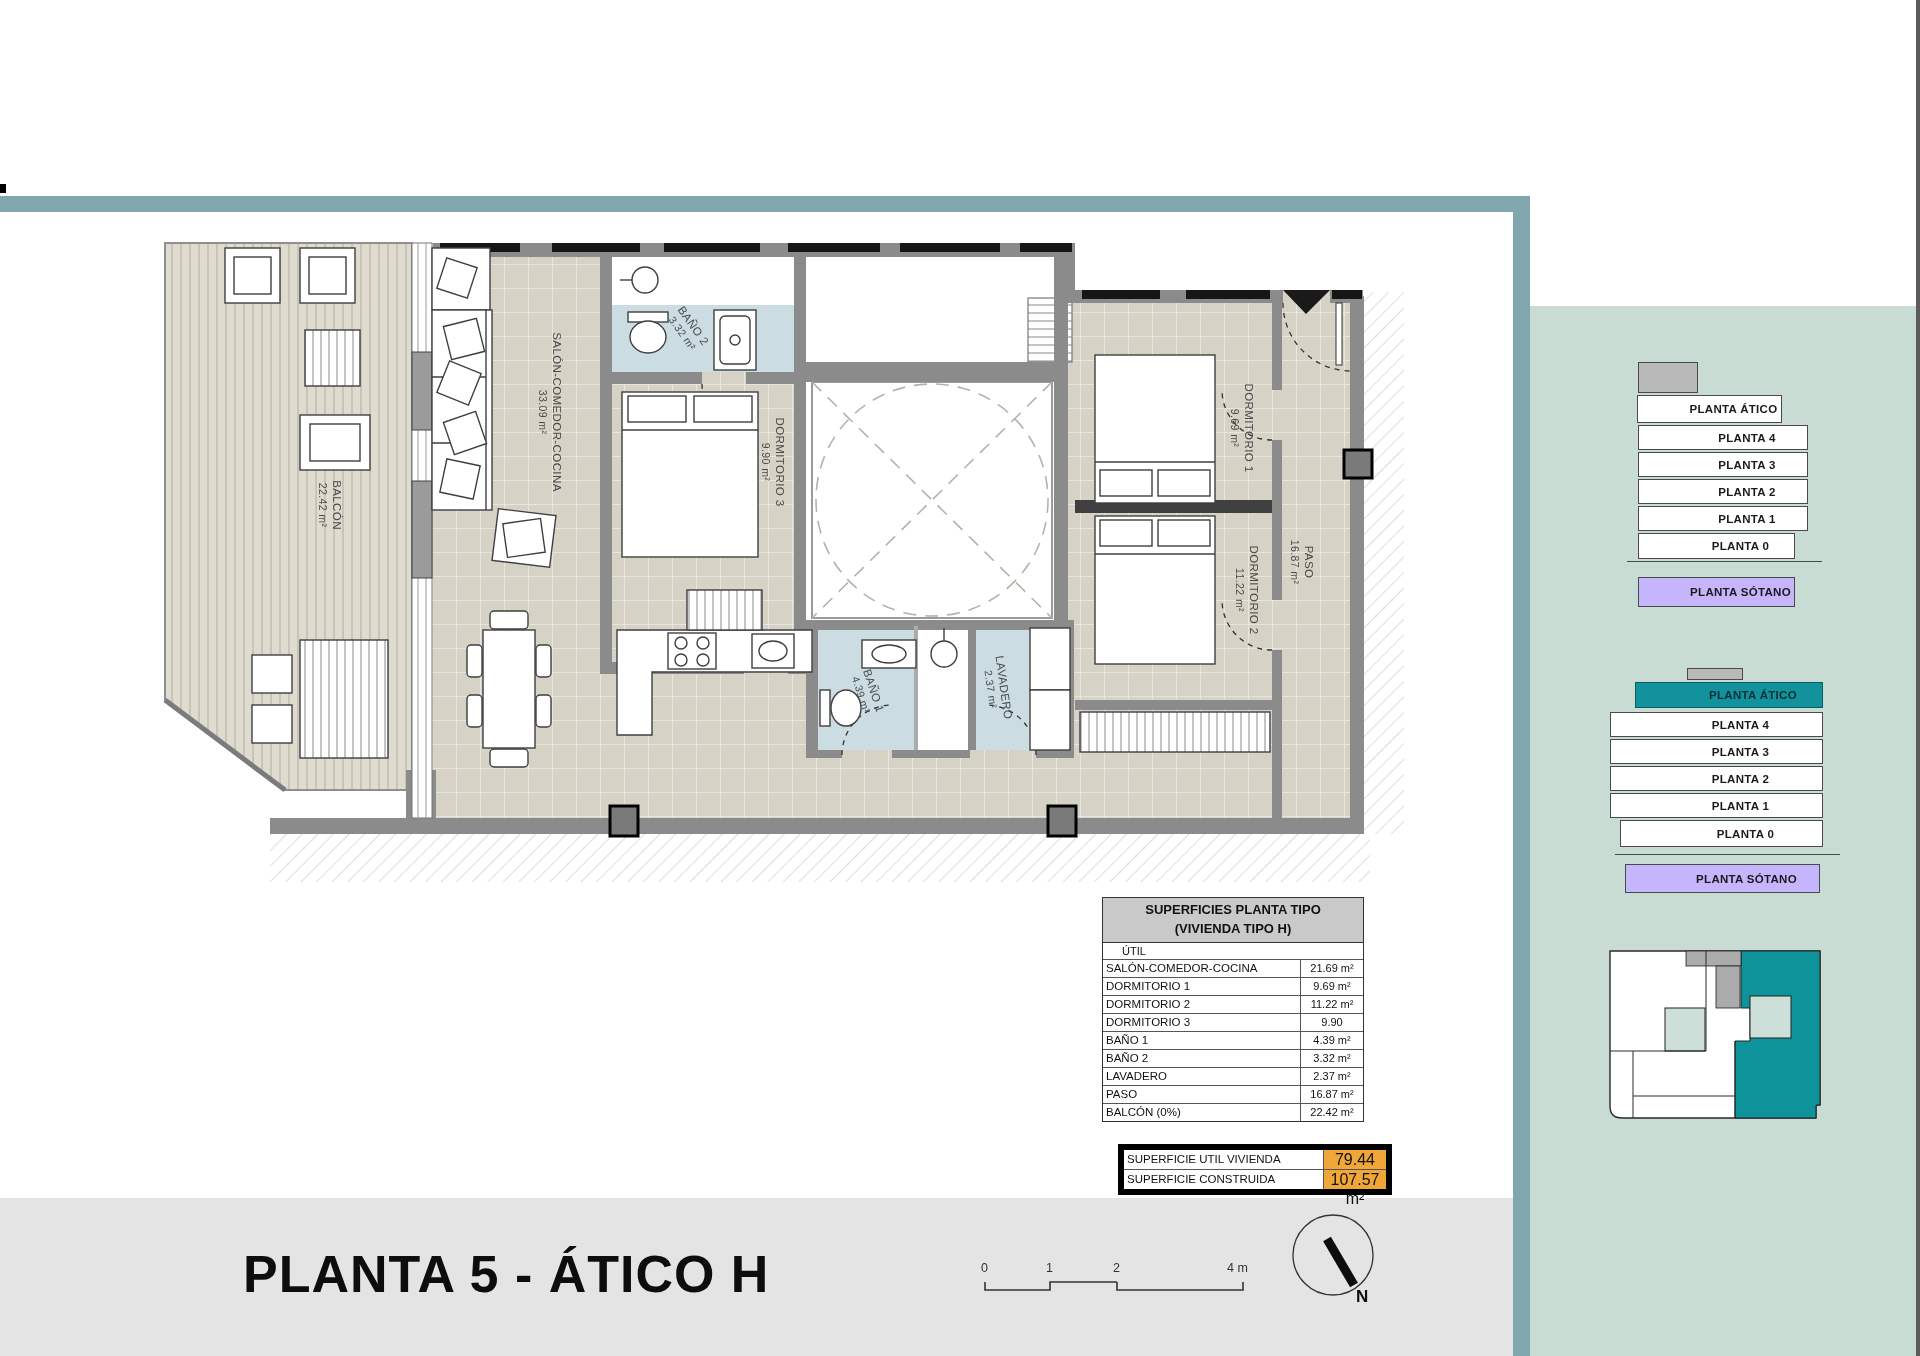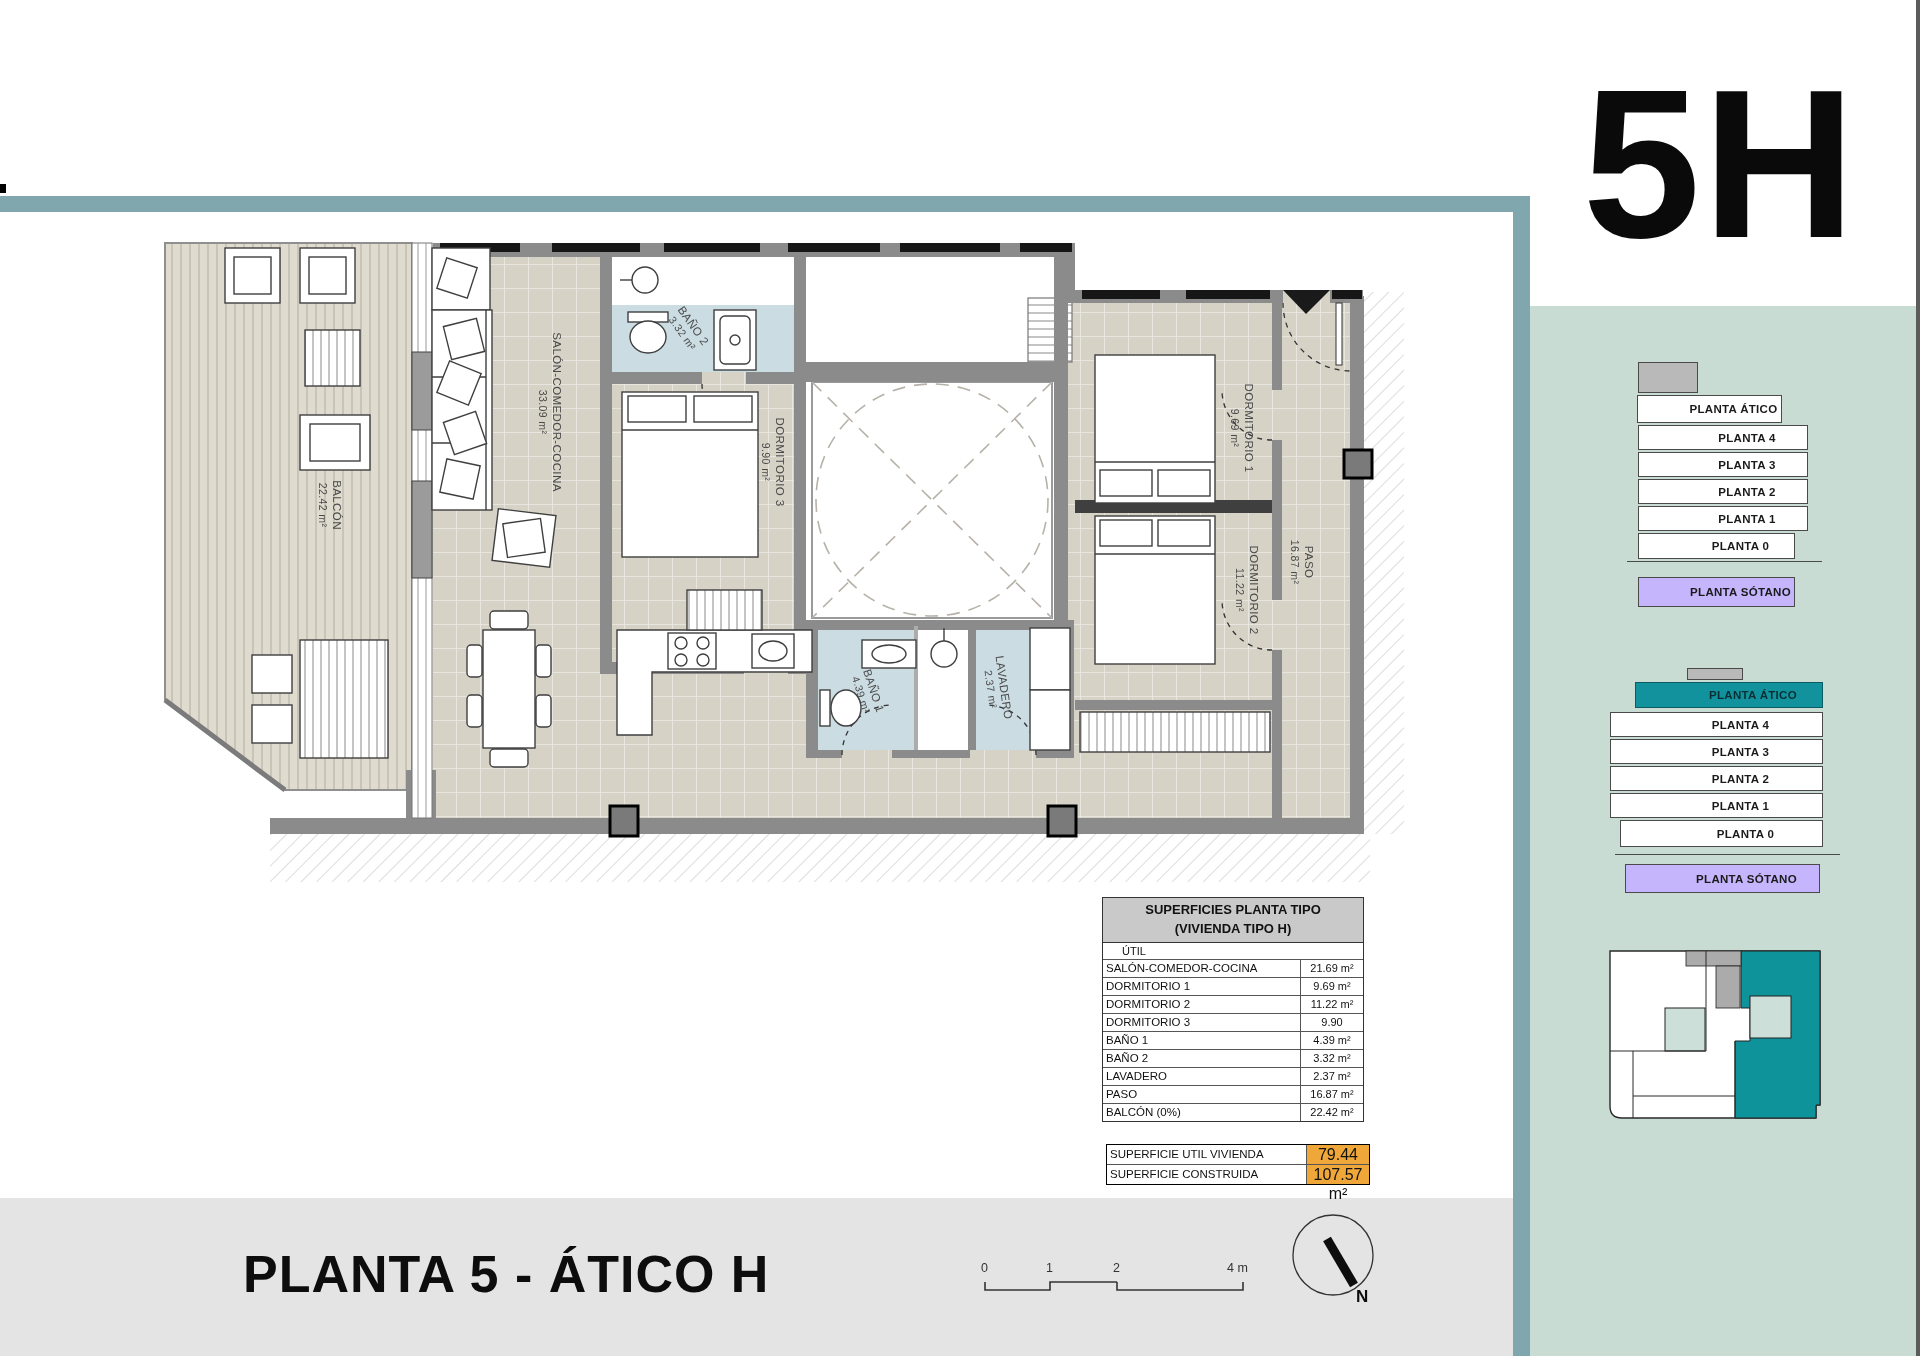--- a/index.html
+++ b/index.html
@@ -37,21 +37,21 @@
   #area-table{left:1102px;top:897px;width:262px;font-size:11.5px;}
   #area-table .tt{border:1px solid #333;background:#C9C9C9;text-align:center;
                   font-weight:bold;font-size:13px;line-height:1.45;padding:3px 0;}
   .t-grid{border:1px solid #333;border-top:none;}
   .t-row{display:flex;border-top:1px solid #555;height:17px;line-height:17px;}
   .t-row:first-child{border-top:none;flex-direction:column;}
   .t-head{font-weight:normal;text-align:center;height:16px;line-height:16px;}
   .t-name{flex:1;padding-left:3px;white-space:nowrap;overflow:hidden;border-right:1px solid #555;}
   .t-head .t-name{text-align:center;padding-left:0;}
   .t-util{width:62px;text-align:center;font-size:11px;}
-  #totals{position:absolute;left:4px;top:247px;width:262px;border:1px solid #000000;}
+  #totals{position:absolute;left:16px;top:247px;width:262px;border:6px solid #000000;}
   .tot-row{display:flex;border-top:1px solid #555;height:19px;line-height:19px;}
   .tot-row:first-child{border-top:none;}
   .tot-name{flex:1;padding-left:3px;border-right:1px solid #555;}
   .tot-val{width:62px;text-align:center;background:#F0A73A;font-size:16px;}
 
   
   #scalebar text,#compass text{font-family:"Liberation Sans",sans-serif;}
   svg text{user-select:none;}
 </style>
 </head>
@@ -374,21 +374,20 @@
     </div>
     <div class="tot-row">
       <div class="tot-name">SUPERFICIE CONSTRUIDA</div>
       <div class="tot-val">107.57 m²</div>
     </div>
   </div>
 </div>
 
 <div class="abs" id="sidebar">
   <div id="sidebar-teal"></div>
-  <div id="unit-code">5H</div>
 
   <div class="abs" style="left:107px;top:362px;width:220px;height:250px;">
     <div class="sel-row sel-roof" style="left:1px;top:0;width:60px;height:31px;"></div>
     <div class="sel-row" style="left:0;top:33px;width:145px;height:28px;">PLANTA ÁTICO</div>
     <div class="sel-row" style="left:1px;top:63px;width:170px;height:25px;">PLANTA 4</div>
     <div class="sel-row" style="left:1px;top:90px;width:170px;height:25px;">PLANTA 3</div>
     <div class="sel-row" style="left:1px;top:117px;width:170px;height:25px;">PLANTA 2</div>
     <div class="sel-row" style="left:1px;top:144px;width:170px;height:25px;">PLANTA 1</div>
     <div class="sel-row" style="left:1px;top:171px;width:157px;height:26px;">PLANTA 0</div>
     <div class="sel-line" style="left:-10px;top:199px;width:195px;"></div>

